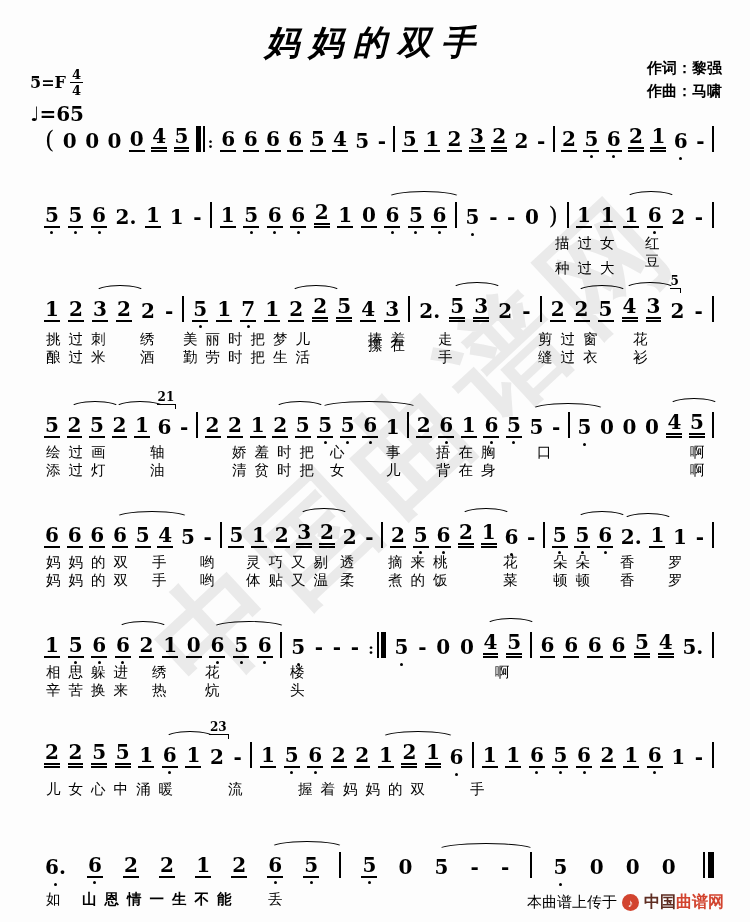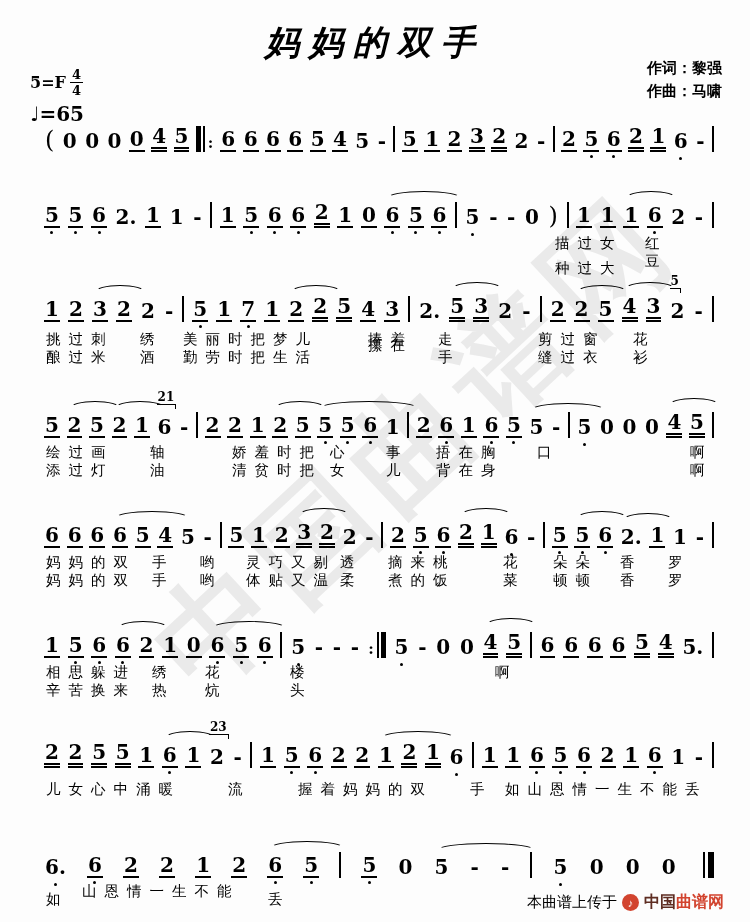--- a/index.html
+++ b/index.html
@@ -390,21 +390,20 @@
         <span class="note u1">1</span>
         <span class="note u1">6<span class="dotb"></span></span>
         <span class="note">1</span>
         <span class="note">-</span>
         <span class="bsingle"></span>
       </div>
       <span class="lyric" style="left: 46px; top: 52px;">儿女心中涌暖</span>
       <span class="lyric" style="left: 228px; top: 52px;">流</span>
       <span class="lyric" style="left: 298px; top: 52px;">握着妈妈的双</span>
       <span class="lyric" style="left: 470px; top: 52px;">手</span>
-      <span class="lyric" style="left: 505px; top: 52px;">如山恩情一生不能丢</span>
     </div>
     <div class="line" style="top: 838px;">
       <div class="notes">
         <span class="note">6.<span class="dotb"></span></span>
         <span class="note u1">6<span class="dotb"></span></span>
         <span class="note u1">2</span>
         <span class="note u1">2</span>
         <span class="note u1">1</span>
         <span class="note u1">2</span>
         <span class="note u1">6<span class="dotb"></span><span class="arc" style="width: 72px;"></span></span>
@@ -416,21 +415,21 @@
         <span class="note">-</span>
         <span class="note">-</span>
         <span class="bsingle"></span>
         <span class="note">5<span class="dotb"></span></span>
         <span class="note">0</span>
         <span class="note">0</span>
         <span class="note">0</span>
         <span class="bfin"></span>
       </div>
       <span class="lyric" style="left: 46px; top: 52px;">如</span>
-      <span class="lyric" style="left: 82px; top: 44px;">山恩情一生不能</span>
+      <span class="lyric" style="left: 82px; top: 52px; font-weight: bold;">山恩情一生不能</span>
       <span class="lyric" style="left: 268px; top: 52px;">丢</span>
     </div>
   </div>
 
 <div class="footer">
   <span class="prefix">本曲谱上传于</span>
   <span class="logo">♪</span>
   <span>
     <span class="site-dark">中国</span><span class="site-red">曲谱网</span>
   </span>

